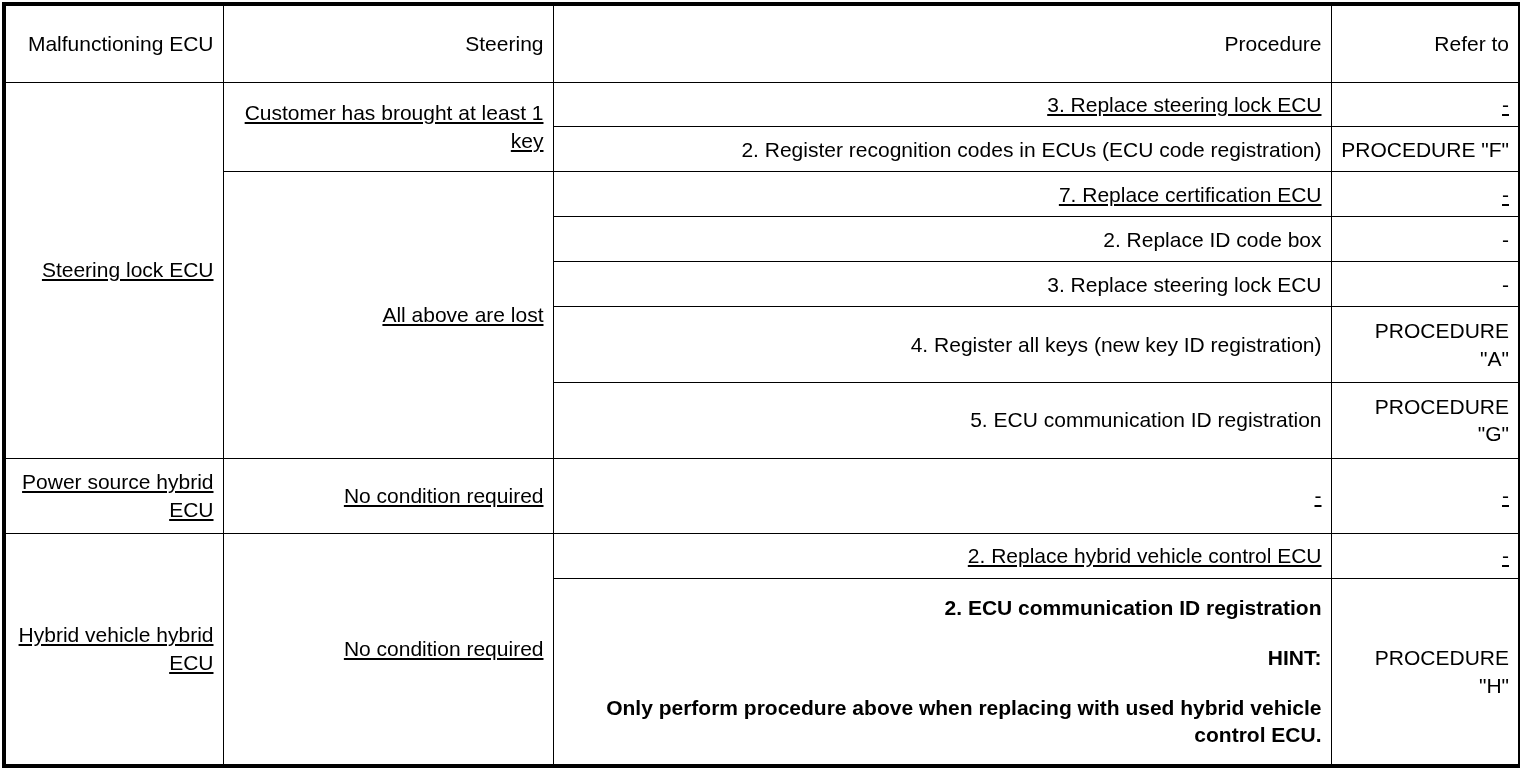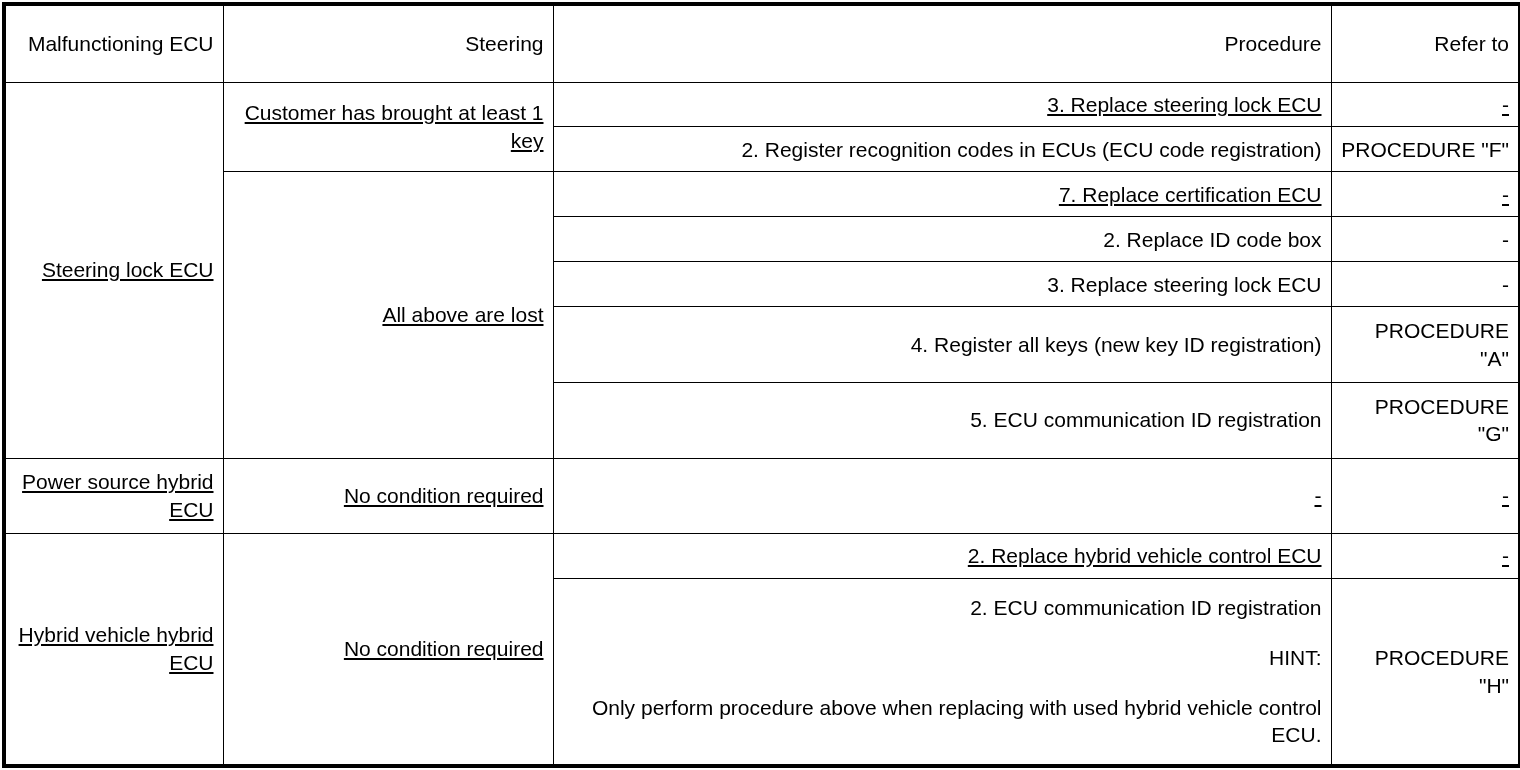--- a/index.html
+++ b/index.html
@@ -62,20 +62,21 @@
   .col-cond   { width: 330px; }
   .col-proc   { width: 778px; }
   .col-refer  { width: 189px; }
 
   .cell-ecu, .cell-cond {
     vertical-align: middle;
   }
 
   .proc-block p {
     margin: 0 0 22px 4px;
+    font-weight: bold;
   }
   .proc-block p:last-child {
     margin-bottom: 0;
   }
 </style>
 </head>
 <body>
 
 <div class="table-wrap">
   <table class="ecu-table">

